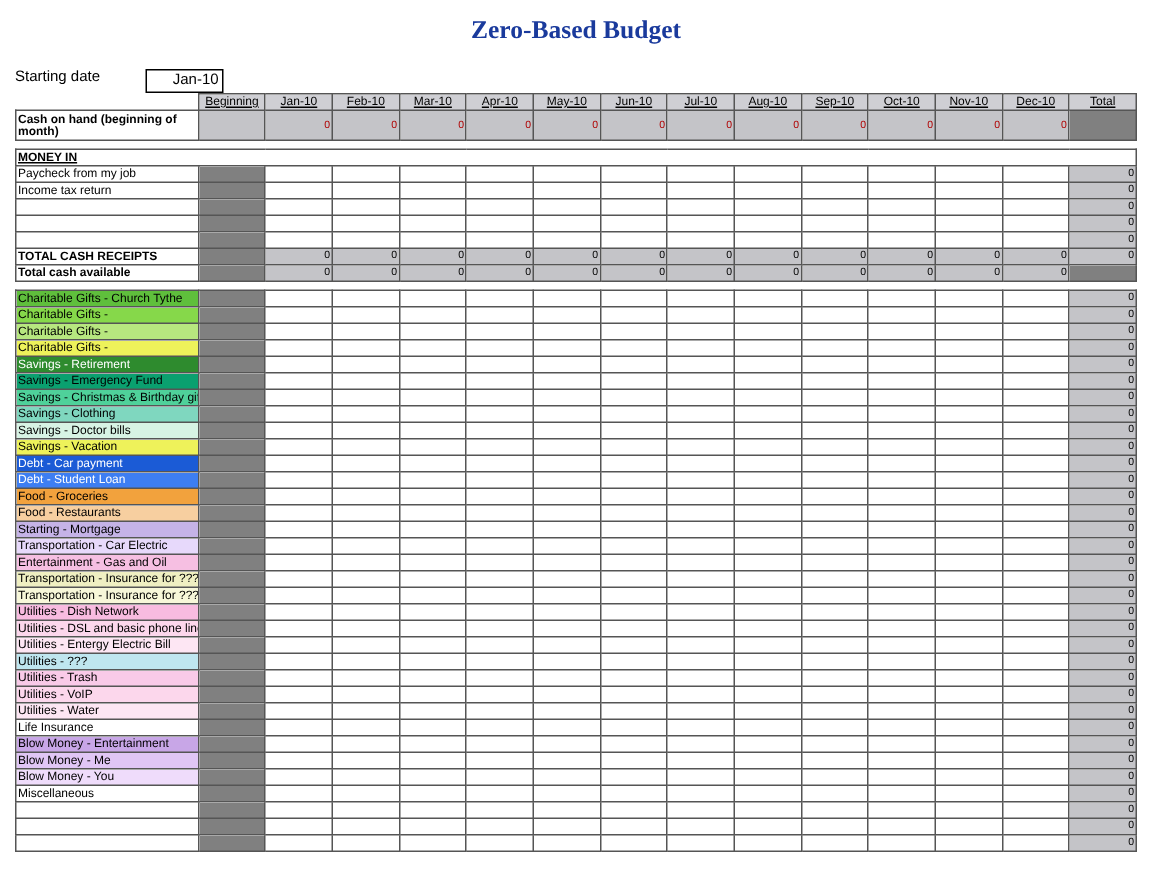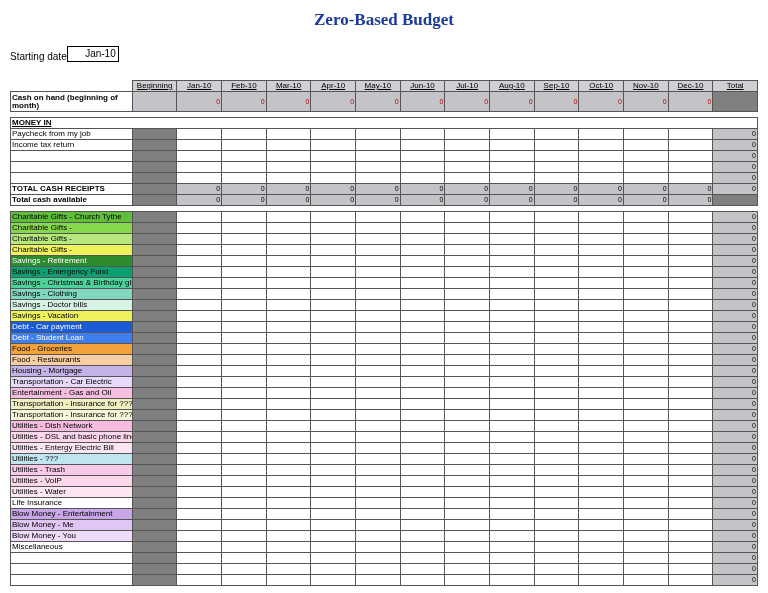--- a/index.html
+++ b/index.html
@@ -11,21 +11,21 @@
   width: 768px;
 }
 .title {
   text-align: center;
   color: #1a3a9c;
   font-family: "Times New Roman", serif;
   font-size: 17px;
   font-weight: bold;
   margin: 6px 0 16px;
 }
-.startrow { display: flex; align-items: flex-end; margin-bottom: 18px; }
+.startrow { display: flex; align-items: flex-start; gap: 30px; }
 .start-label { font-size: 10px; }
 .start-input {
   border: 1px solid #000; text-align: right; font-size: 10px;
   padding: 1px 2px; width: 52px; line-height: 1.2;
 }
 table { border-collapse: collapse; width: 100%; table-layout: fixed; }
 th, td {
   border: 1px solid #555; padding: 0 1px; height: 10px;
   font-size: 8px; line-height: 10px; overflow: hidden; white-space: nowrap;
 }
@@ -493,21 +493,21 @@
         <td class=""></td>
         <td class=""></td>
         <td class=""></td>
         <td class=""></td>
         <td class=""></td>
         <td class=""></td>
         <td class=""></td>
         <td class="bzero dim">0</td>
       </tr>
       <tr>
-        <td class="lbl c-lav1">Housing - Mortgage</td>
+        <td class="lbl c-lav1">Starting - Mortgage</td>
         <td class="gray"></td>
         <td class=""></td>
         <td class=""></td>
         <td class=""></td>
         <td class=""></td>
         <td class=""></td>
         <td class=""></td>
         <td class=""></td>
         <td class=""></td>
         <td class=""></td>

